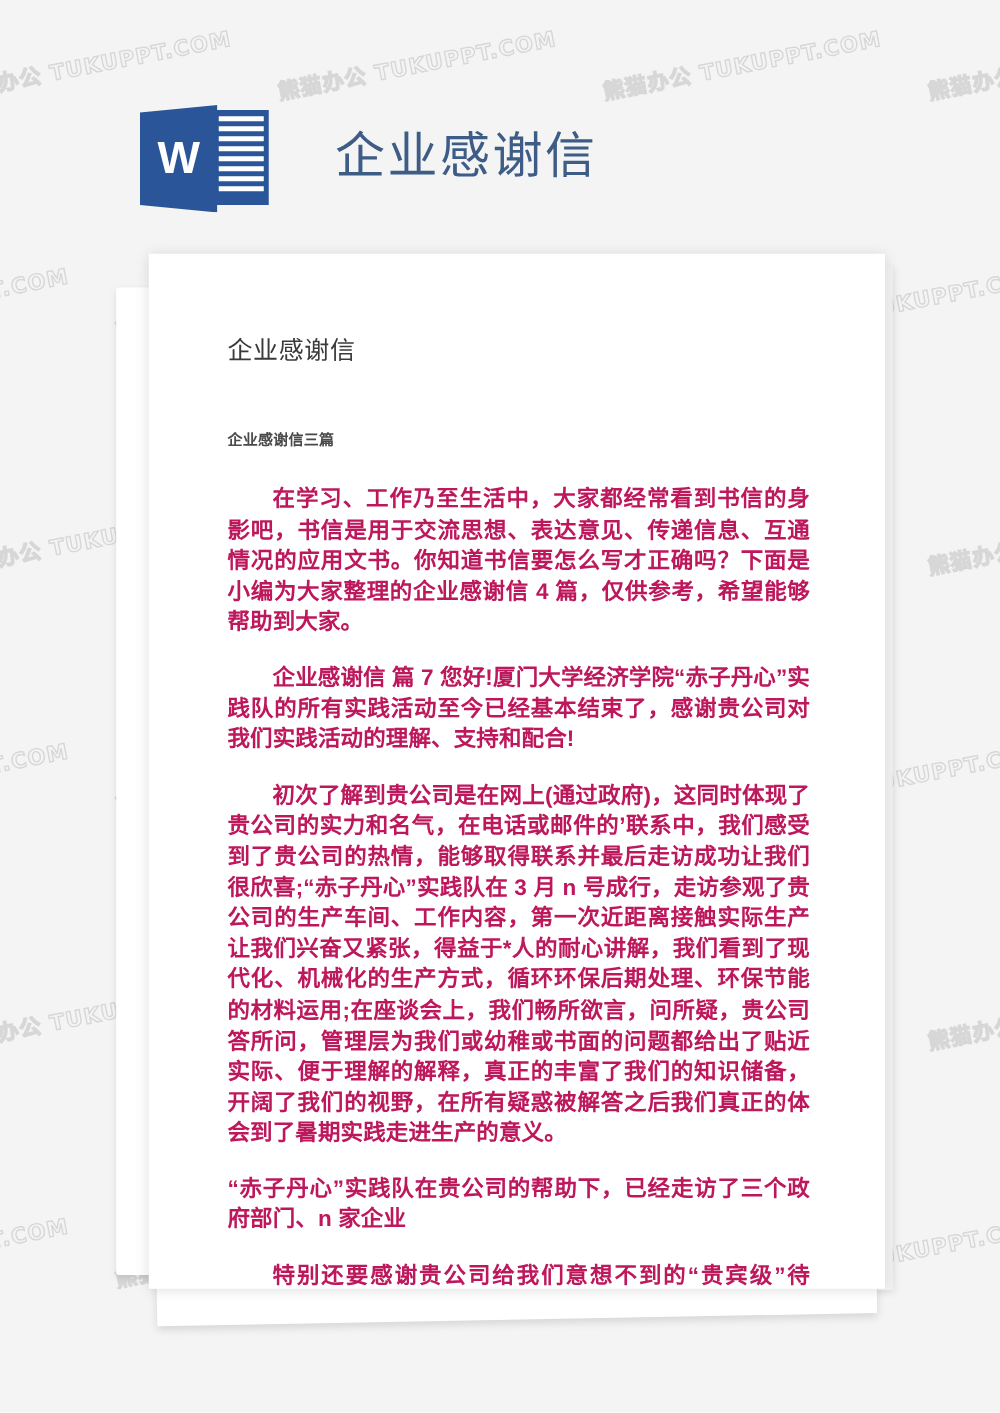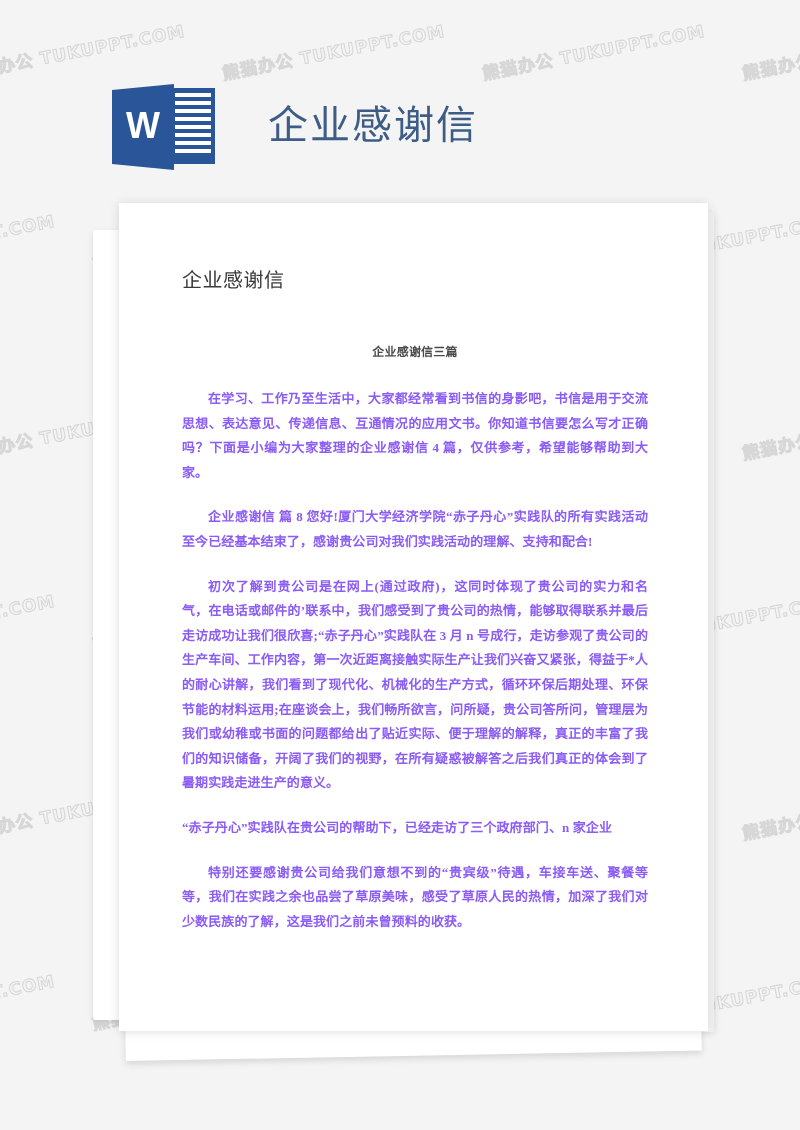--- a/index.html
+++ b/index.html
@@ -177,27 +177,26 @@
     letter-spacing: 0.5px;
   }
   #doc-subtitle {
     font-family: Liberation Sans, sans-serif;
     font-size: 12px;
     line-height: 22px;
     color: #4a4a4a;
     margin: 0 0 24px 0;
     font-weight: 700;
     letter-spacing: 0.2px;
-    text-align: center;
   }
   .doc-para {
-    font-family: Liberation Serif, serif;
-    font-size: 13px;
+    font-family: Liberation Sans, sans-serif;
+    font-size: 18px;
     line-height: 24.6px;
-    color: #8b5cf6;
+    color: #be185d;
     margin: 0 0 20px 0;
     text-align: justify;
     text-justify: inter-ideograph;
     letter-spacing: 0.1px;
     font-weight: 600;
   }
   .doc-para.indent { text-indent: 2em; }
 </style>
 </head>
 <body>
@@ -206,21 +205,21 @@
   <div class="sheet-back-left"></div>
   <div class="sheet-back-right"></div>
   <div class="sheet-back-bottom"></div>
 
   <div id="doc-page">
     <div id="doc-inner">
       <h1 id="doc-title">企业感谢信</h1>
       <div id="doc-subtitle">企业感谢信三篇</div>
 
       <p class="doc-para indent">在学习、工作乃至生活中，大家都经常看到书信的身影吧，书信是用于交流思想、表达意见、传递信息、互通情况的应用文书。你知道书信要怎么写才正确吗？下面是小编为大家整理的企业感谢信 4 篇，仅供参考，希望能够帮助到大家。</p>
-      <p class="doc-para indent">企业感谢信 篇 8 您好!厦门大学经济学院“赤子丹心”实践队的所有实践活动至今已经基本结束了，感谢贵公司对我们实践活动的理解、支持和配合!</p>
+      <p class="doc-para indent">企业感谢信 篇 7 您好!厦门大学经济学院“赤子丹心”实践队的所有实践活动至今已经基本结束了，感谢贵公司对我们实践活动的理解、支持和配合!</p>
       <p class="doc-para indent">初次了解到贵公司是在网上(通过政府)，这同时体现了贵公司的实力和名气，在电话或邮件的’联系中，我们感受到了贵公司的热情，能够取得联系并最后走访成功让我们很欣喜;“赤子丹心”实践队在 3 月 n 号成行，走访参观了贵公司的生产车间、工作内容，第一次近距离接触实际生产让我们兴奋又紧张，得益于*人的耐心讲解，我们看到了现代化、机械化的生产方式，循环环保后期处理、环保节能的材料运用;在座谈会上，我们畅所欲言，问所疑，贵公司答所问，管理层为我们或幼稚或书面的问题都给出了贴近实际、便于理解的解释，真正的丰富了我们的知识储备，开阔了我们的视野，在所有疑惑被解答之后我们真正的体会到了暑期实践走进生产的意义。</p>
       <p class="doc-para">“赤子丹心”实践队在贵公司的帮助下，已经走访了三个政府部门、n 家企业</p>
       <p class="doc-para indent">特别还要感谢贵公司给我们意想不到的“贵宾级”待遇，车接车送、聚餐等等，我们在实践之余也品尝了草原美味，感受了草原人民的热情，加深了我们对少数民族的了解，这是我们之前未曾预料的收获。</p>
     </div>
   </div>
 </div>
 
 <div id="header">
   <div id="word-icon">
     <div class="wi-body"></div>

